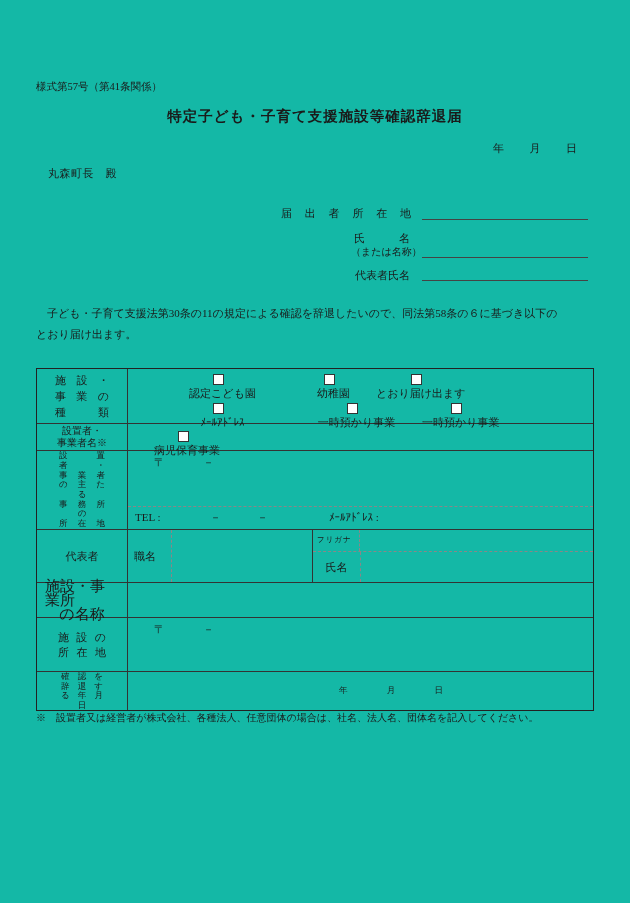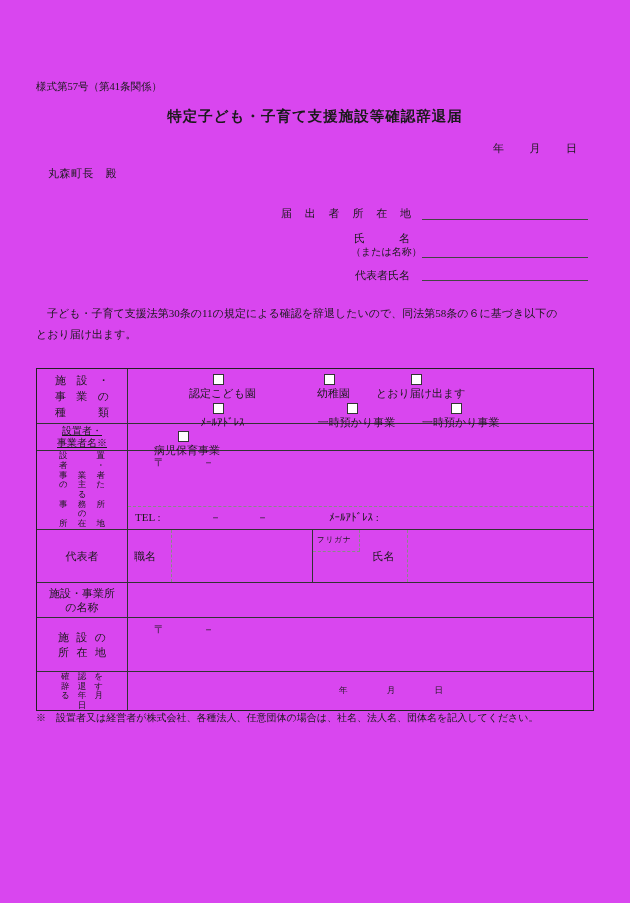--- a/index.html
+++ b/index.html
@@ -1,19 +1,19 @@
 <!DOCTYPE html>
 <html><head>
 <meta charset="utf-8">
 <style>
   html,body{margin:0;padding:0;background:#e8e8e8;}
   .page{
     position:relative;
     width:630px;height:903px;
-    background:#d946ef;
+    background:#14b8a6;
     font-family:"Liberation Serif","DejaVu Serif",serif;
     color:#1a1a1a;
     overflow:hidden;
   }
   .abs{position:absolute;}
   .fs10{font-size:10px;} .fs105{font-size:10.5px;} .fs11{font-size:11px;}
   .title{
     position:absolute;top:107px;left:0;width:100%;
     text-align:center;font-size:14.5px;font-weight:600;letter-spacing:1px;
   }
@@ -35,45 +35,45 @@
   .td{flex:1;position:relative;}
   
   .r1 .jlines{line-height:16px;}
   .cbcell{padding:4px 0 0 26px;line-height:16.5px;white-space:nowrap;}
   .cbitem{display:inline-flex;align-items:center;flex-direction:column;}
   .cb{
     display:inline-block;width:9px;height:9px;
     border:1px solid #333;margin-right:8px;flex:0 0 auto;background:#fff;
   }
   .cw-a{width:137px;} .cw-b{width:85px;} .cw-c{width:131px;}
-  .r2 .jlines{font-size:10px;line-height:12px;text-decoration:underline;}
+  .r2 .jlines{font-size:10px;line-height:12px;}
   .r3 .jlines{font-size:8.5px;line-height:9.7px;}
   .postal{padding:4px 0 0 26px;}
   .postal .pdash{margin-left:38px;}
   .hdash{position:absolute;left:0;right:0;height:0;border-top:1px dashed #888;}
   .telline{position:absolute;left:0;right:0;top:56px;height:21px;line-height:21px;}
   .telline span{position:absolute;white-space:nowrap;}
   .repcell{display:flex;}
   .jobbox{flex:0 0 184px;border-right:1px solid #333;display:flex;}
   .joblabel{
     width:44px;flex:0 0 44px;border-right:1px dashed #888;
     display:flex;align-items:center;padding-left:6px;box-sizing:border-box;
   }
-  .namebox{flex:1;display:flex;flex-direction:row;}
+  .namebox{flex:1;display:flex;flex-direction:column;}
   .furirow{height:21px;flex:0 0 21px;border-bottom:1px dashed #888;display:flex;}
   .furilabel{
     width:47px;flex:0 0 47px;border-right:1px dashed #888;
     font-size:7.5px;line-height:20px;padding-left:4px;letter-spacing:1px;box-sizing:border-box;
   }
   .namerow{flex:1;display:flex;}
   .namelabel{
     width:47px;flex:0 0 47px;border-right:1px dashed #888;
     display:flex;align-items:center;justify-content:center;
   }
-  .r5 .jlines{font-size:11px;line-height:14px;align-items:center;}
+  .r5 .jlines{font-size:15px;line-height:14px;align-items:center;}
   .r6 .jlines{line-height:15px;}
   .r7 .jlines{font-size:8.5px;line-height:9.5px;}
   .r7date{position:absolute;left:211px;top:0;width:104px;height:100%;align-items:stretch;}
   .r7date .jline{flex:1;align-items:center;}
   .para{position:absolute;left:36px;top:303px;width:560px;font-size:11px;line-height:21px;}
   .para div{white-space:nowrap;}
 </style>
 </head>
 <body>
 

